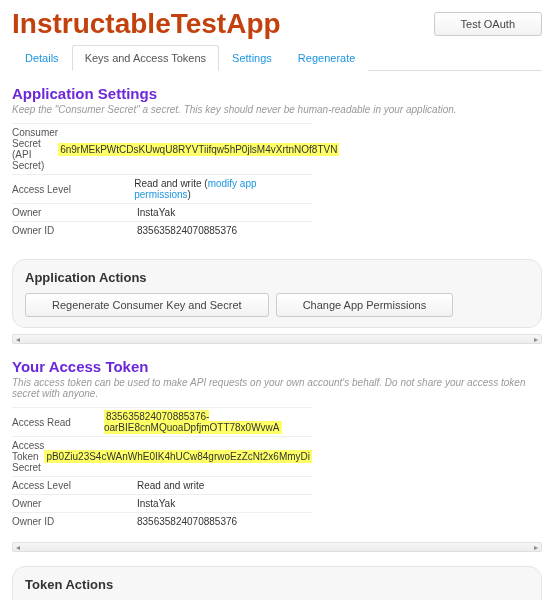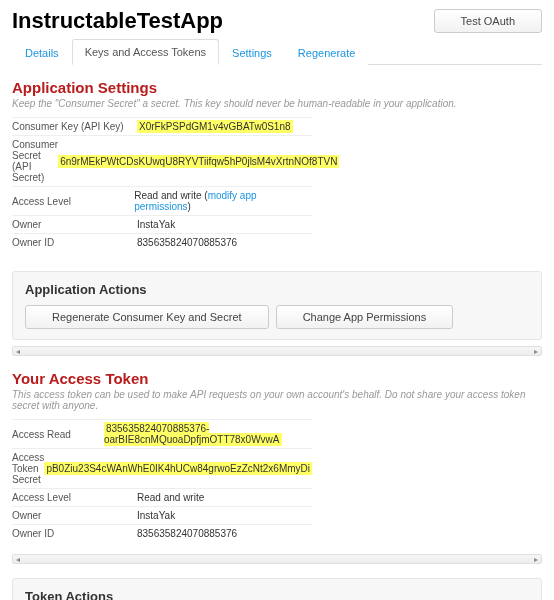--- a/index.html
+++ b/index.html
@@ -1,36 +1,36 @@
 <!DOCTYPE html>
 <html><head>
 <meta charset="utf-8">
 <style>
   * { box-sizing: border-box; margin: 0; padding: 0; }
   body { font-family: "Helvetica Neue", Helvetica, Arial, sans-serif; font-size: 11px; color: #333; background: #fff; width: 554px; }
   .header { display: flex; justify-content: space-between; align-items: center; padding: 8px 12px 4px 12px; }
-  .app-title { font-size: 22px; font-weight: 600; color: #000000; }
+  .app-title { font-size: 28px; font-weight: 600; color: #c2410c; }
   .btn { display: inline-block; background: linear-gradient(#fff,#f2f2f2); border: 1px solid #ccc; border-radius: 3px; padding: 5px 26px; font-size: 11px; color: #444; cursor: pointer; }
-  .tabs { display: flex; border-bottom: 1px solid #ddd; margin: 0 12px; align-items: center; }
+  .tabs { display: flex; border-bottom: 1px solid #ddd; margin: 0 12px; }
   .tab { padding: 6px 12px; font-size: 11px; color: #1b95e0; cursor: pointer; border: 1px solid transparent; border-bottom: none; position: relative; top: 1px; background: #fff; }
   .tab.active { color: #555; border: 1px solid #ddd; border-bottom: 1px solid #fff; border-radius: 3px 3px 0 0; }
   .section { padding: 14px 12px 6px 12px; }
-  .section h2 { font-size: 15px; font-weight: 600; color: #b91c1c; margin-bottom: 2px; }
+  .section h2 { font-size: 15px; font-weight: 600; color: #6d28d9; margin-bottom: 2px; }
   .section .desc { font-size: 10px; font-style: italic; color: #999; margin-bottom: 8px; }
   .kv { display: flex; align-items: center; padding: 3px 0; border-bottom: 1px solid #eee; }
   .kv:last-child { border-bottom: none; }
   .kv .label { width: 125px; font-size: 10px; color: #555; }
   .kv .value { font-size: 10px; color: #333; }
   .highlight { background: #ffff66; padding: 1px 2px; }
   .link { color: #1b95e0; cursor: pointer; }
   .scroll-indicator { height: 10px; background: linear-gradient(#f6f6f6,#ececec); border: 1px solid #e0e0e0; border-radius: 2px; margin: 6px 12px 0 12px; position: relative; }
   .scroll-indicator .arrow-l, .scroll-indicator .arrow-r { position: absolute; top: 50%; transform: translateY(-50%); font-size: 8px; color: #888; }
   .scroll-indicator .arrow-l { left: 3px; }
   .scroll-indicator .arrow-r { right: 3px; }
-  .panel { background: #f7f7f7; border: 1px solid #e5e5e5; border-radius: 3px; margin: 14px 12px 6px 12px; padding: 10px 12px; }
+  .panel { background: #f7f7f7; border: 1px solid #e5e5e5; border-radius: 13px; margin: 14px 12px 6px 12px; padding: 10px 12px; }
   .panel h3 { font-size: 13px; font-weight: 600; color: #333; margin-bottom: 8px; }
   .panel .btn { margin-right: 4px; }
   .kv-group { border-top: 1px solid #eee; margin-top: 2px; max-width: 300px; }
 </style>
 </head>
 <body>
 
 <div class="header">
   <div class="app-title">InstructableTestApp</div>
   <button class="btn">Test OAuth</button>
@@ -40,24 +40,20 @@
   <div class="tab">Details</div>
   <div class="tab active">Keys and Access Tokens</div>
   <div class="tab">Settings</div>
   <div class="tab">Regenerate</div>
 </div>
 
 <div class="section">
   <h2>Application Settings</h2>
   <div class="desc">Keep the "Consumer Secret" a secret. This key should never be human-readable in your application.</div>
   <div class="kv-group">
-    <div class="kv">
-      <div class="label">Consumer Key (API Key)</div>
-      <div class="value"><span class="highlight">X0rFkPSPdGM1v4vGBATw0S1n8</span></div>
-    </div>
     <div class="kv">
       <div class="label">Consumer Secret (API Secret)</div>
       <div class="value"><span class="highlight">6n9rMEkPWtCDsKUwqU8RYVTiifqw5hP0jlsM4vXrtnNOf8TVN</span></div>
     </div>
     <div class="kv">
       <div class="label">Access Level</div>
       <div class="value">
         <span>Read and write</span>
         (<span class="link">modify app permissions</span>)
       </div>

